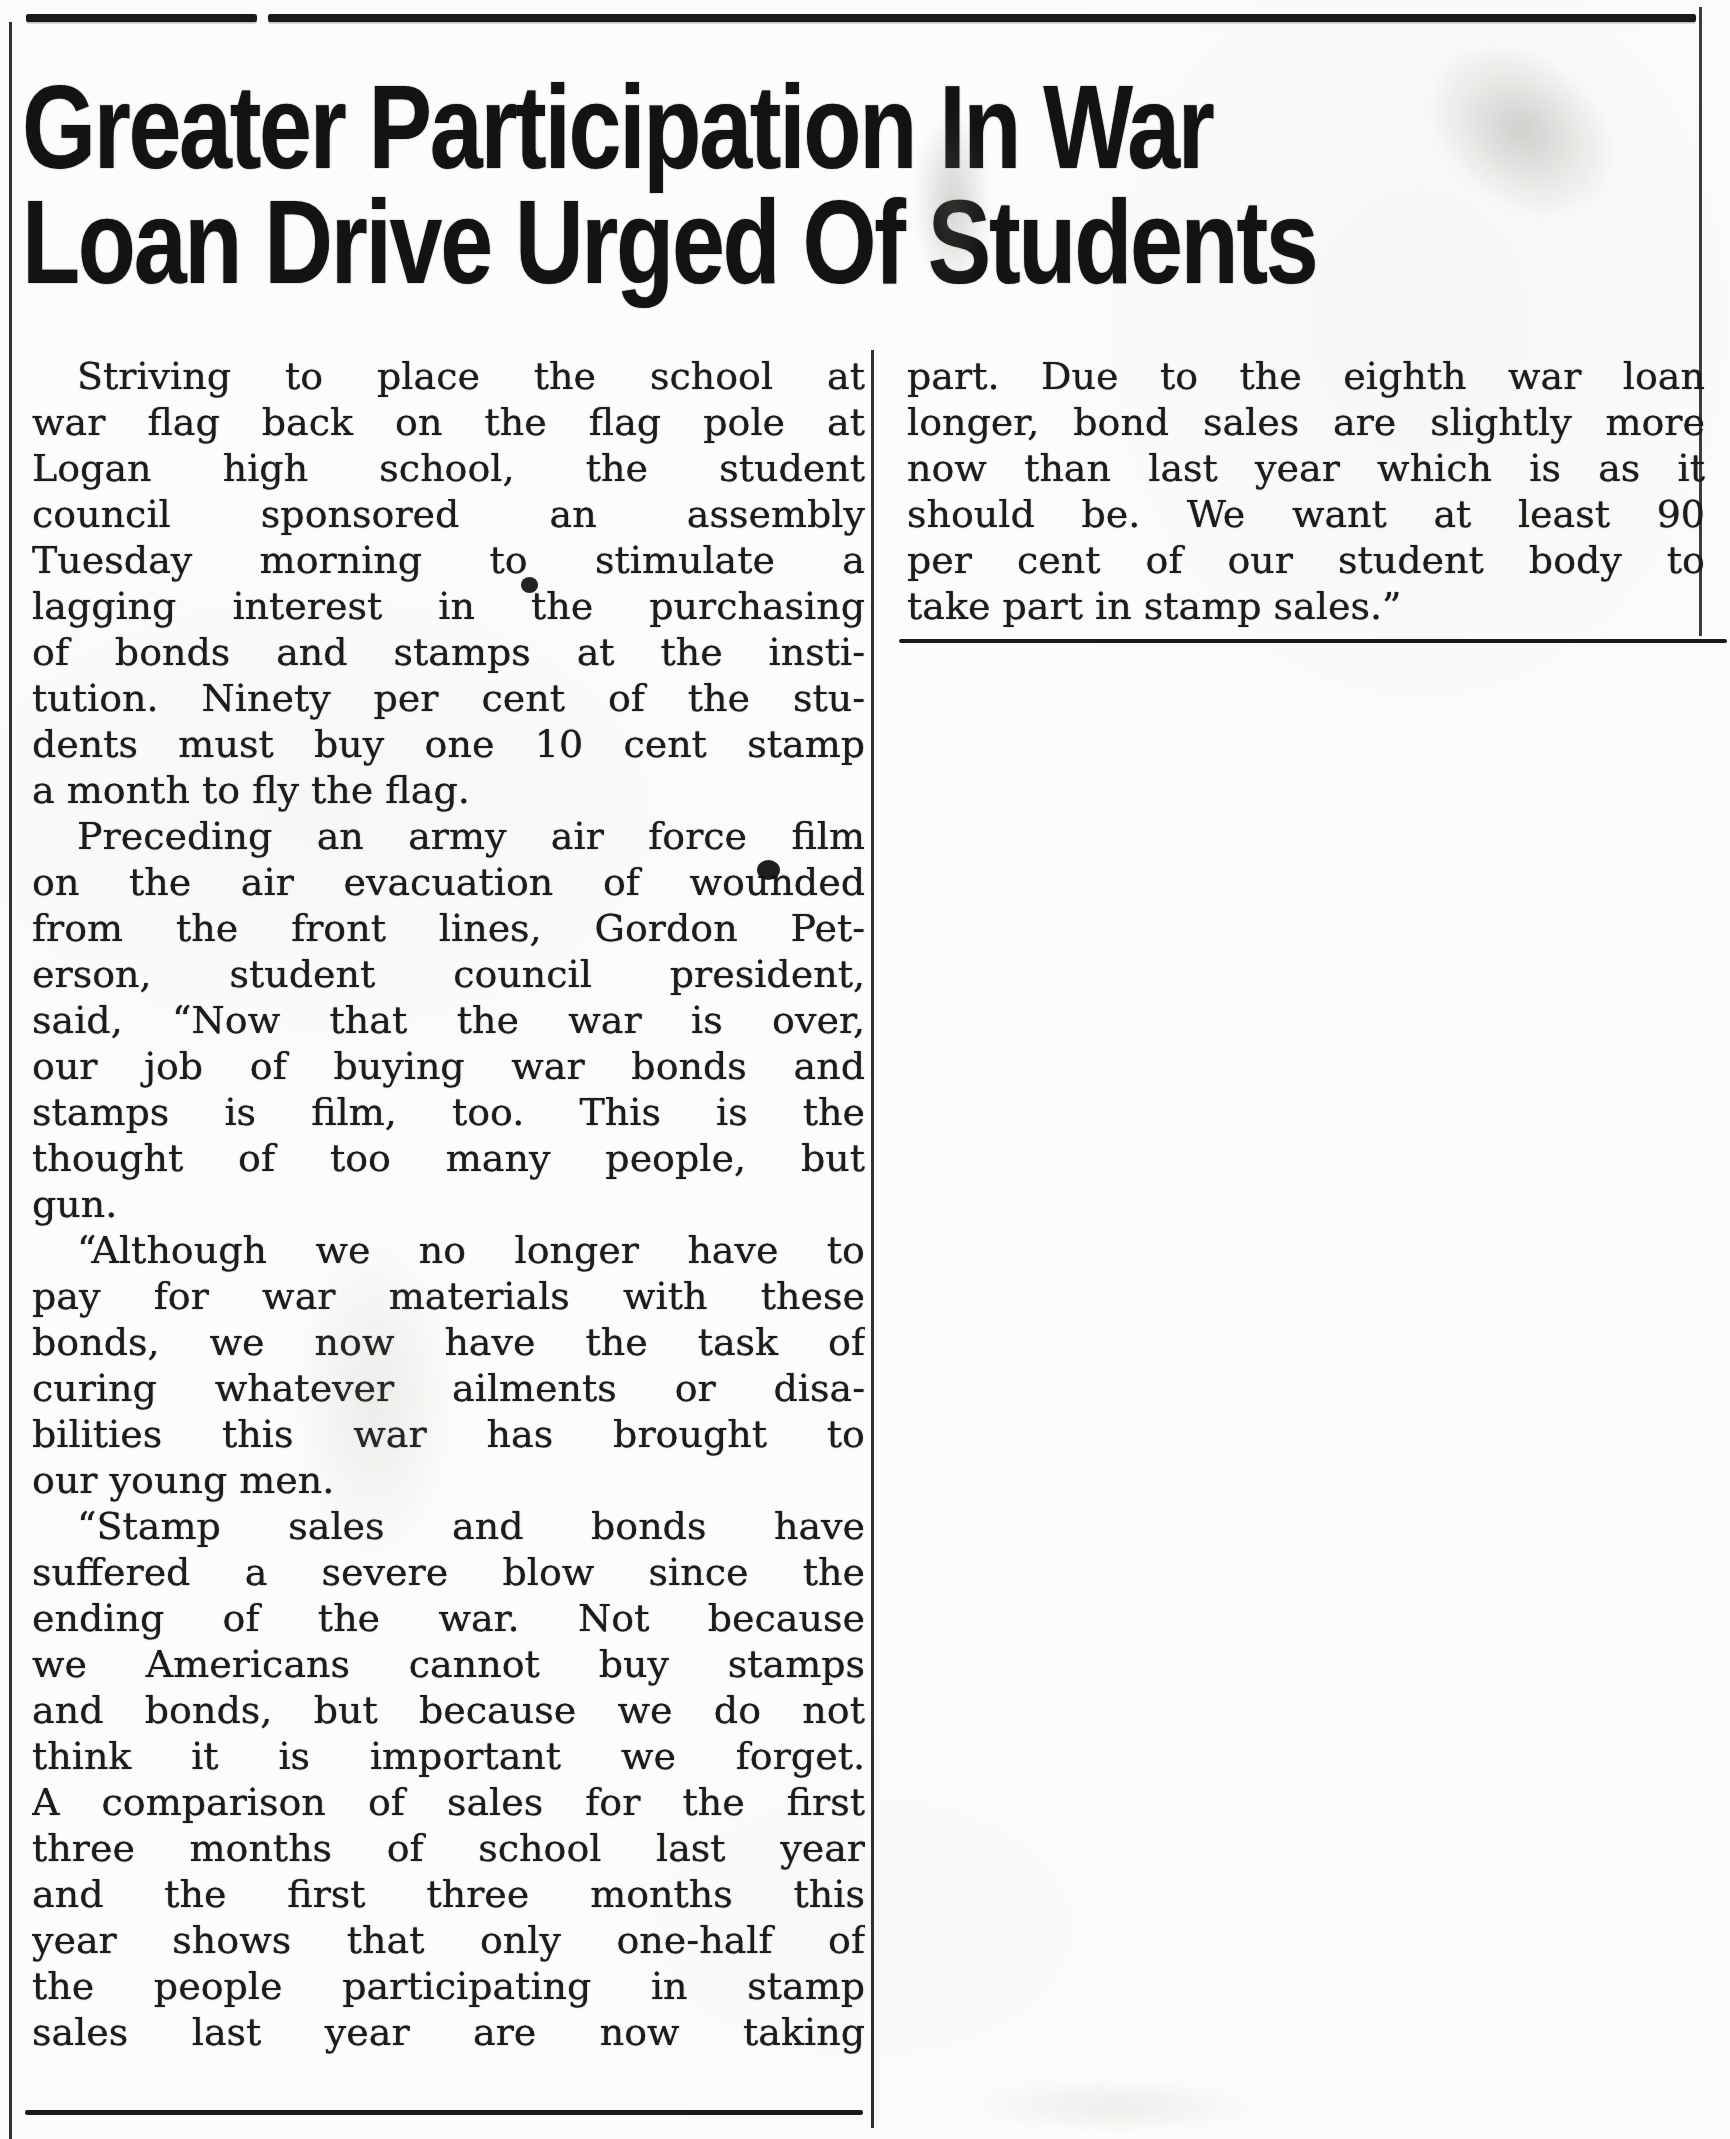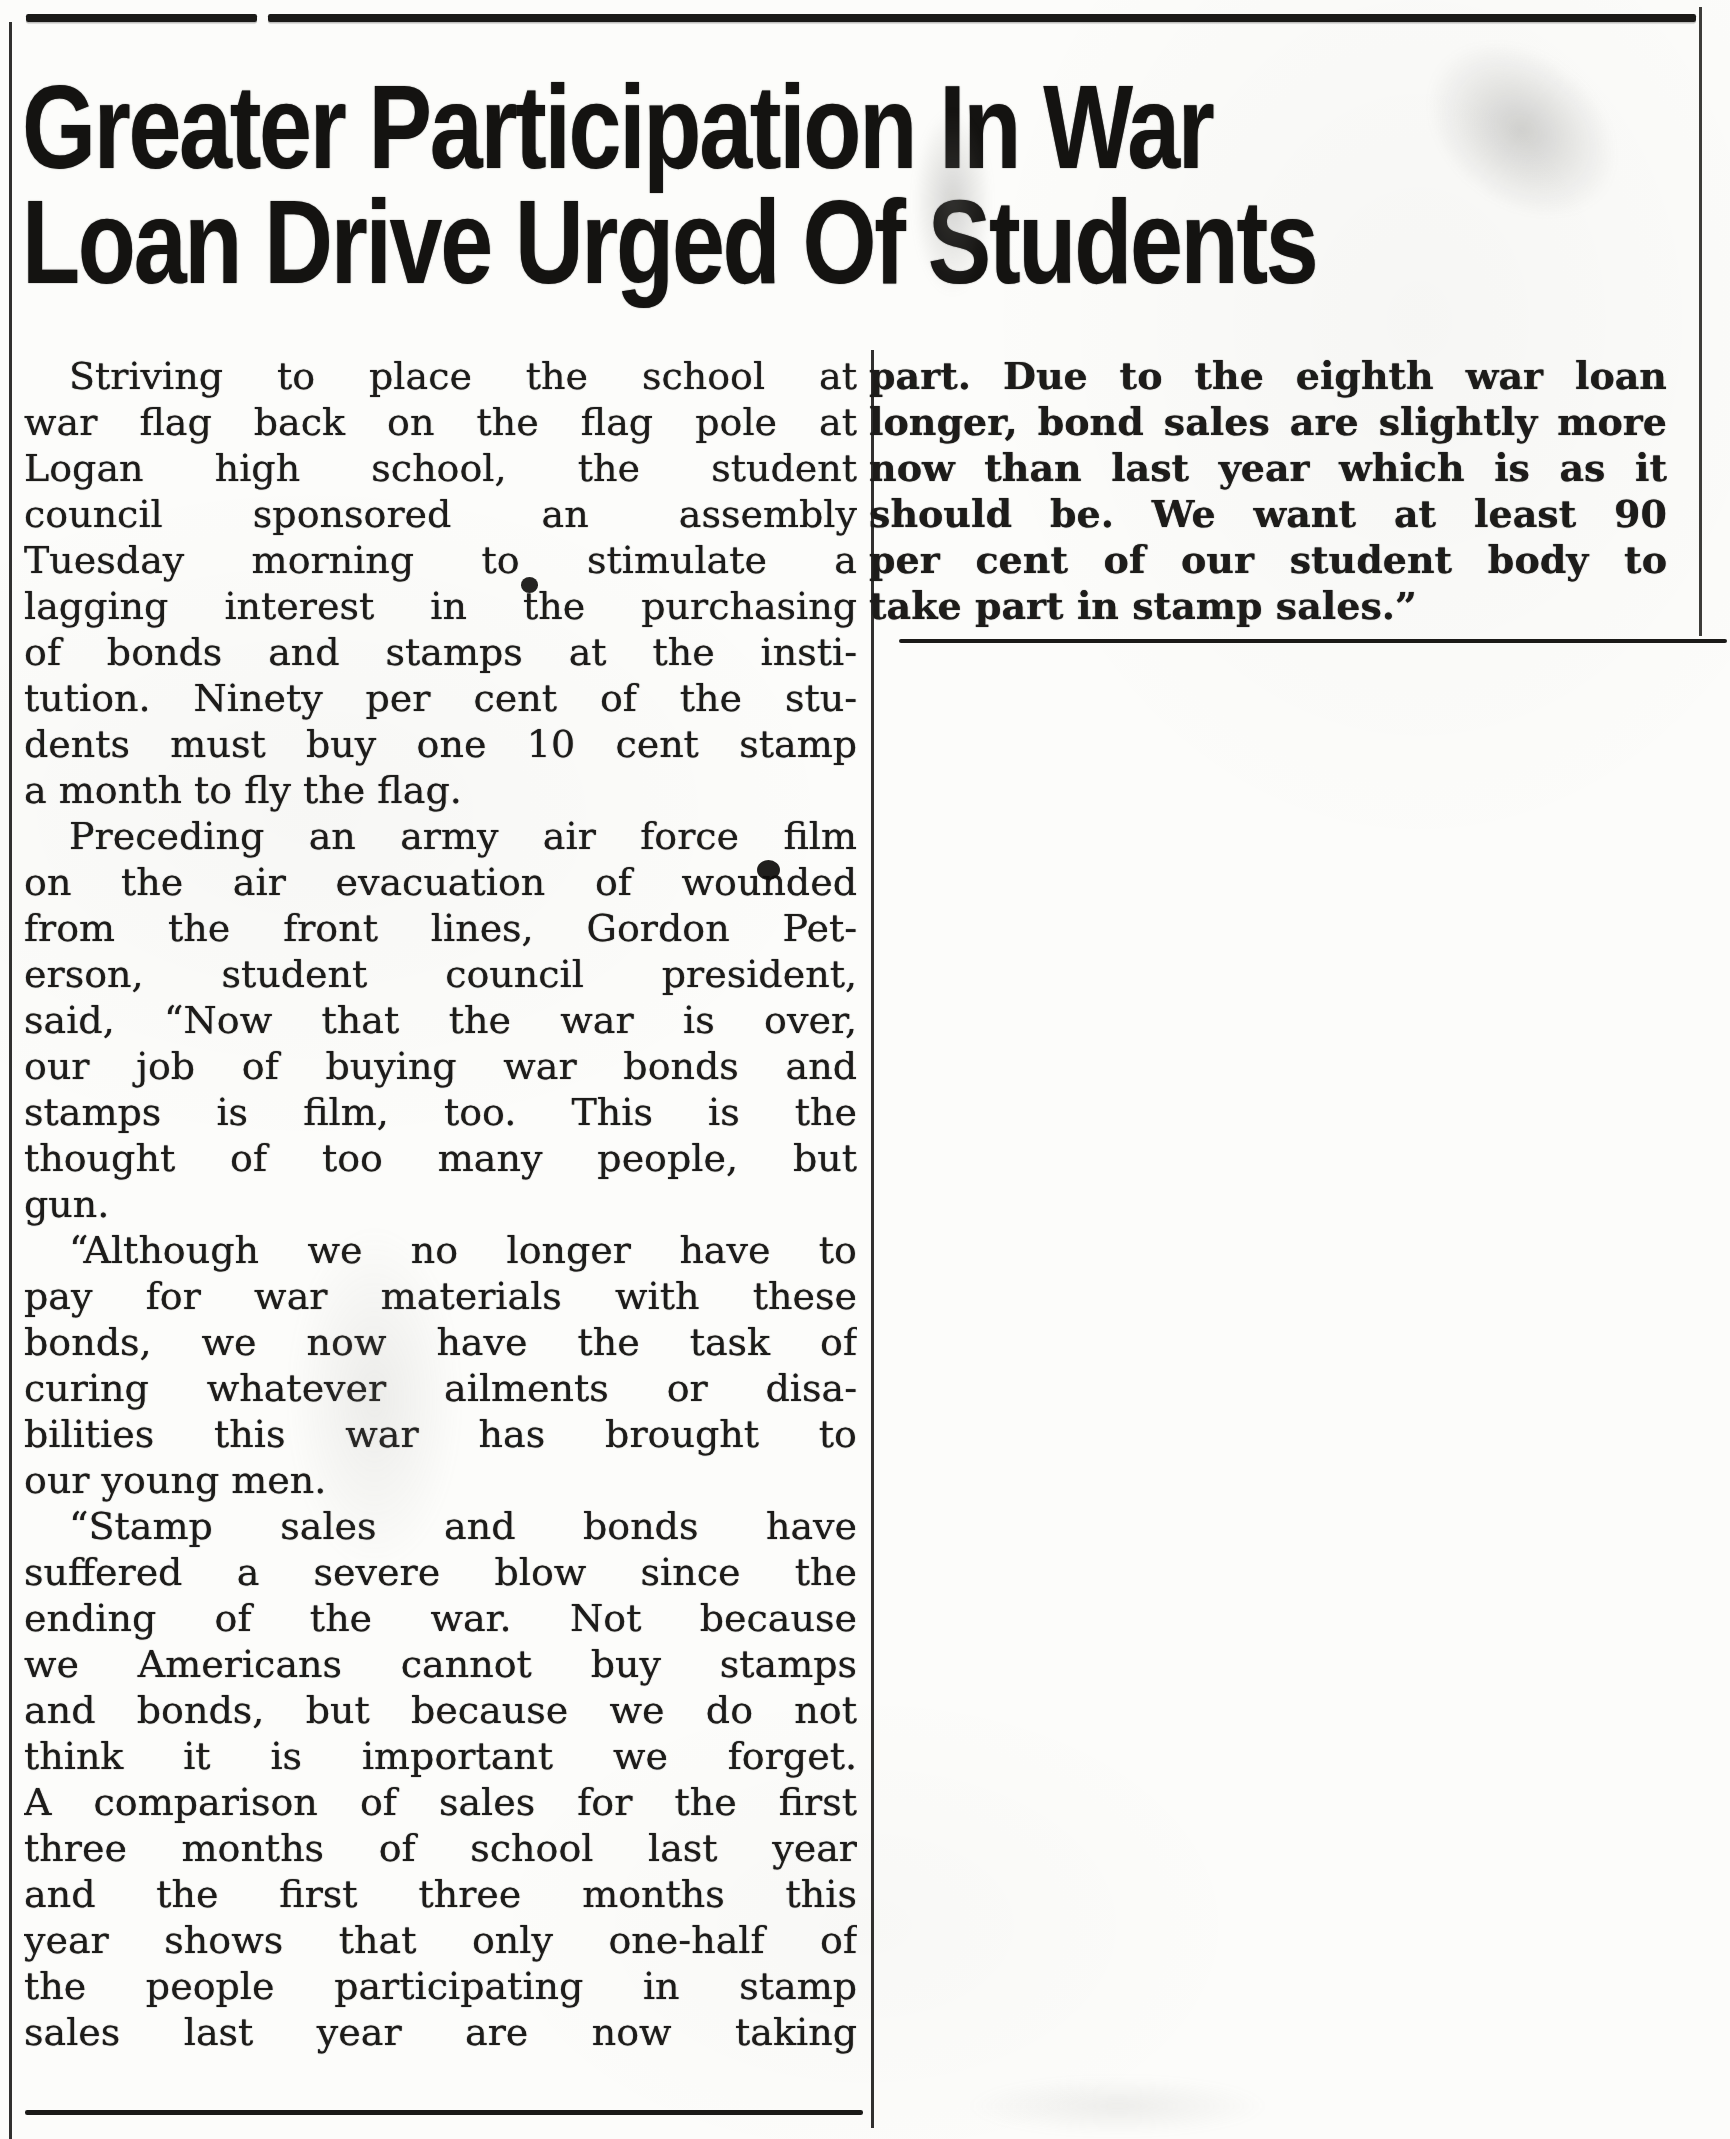--- a/index.html
+++ b/index.html
@@ -42,23 +42,23 @@
     color: #141311;
     text-shadow: 0 0 1.4px rgba(10,10,10,.65);
     white-space: nowrap;
   }
   .headline .hl-line {
     transform: scaleX(0.80);
     transform-origin: left center;
   }
 
   
-  .col { position: absolute; top: 353px; }
+  .col { position: absolute; top: 353px; margin-left: 8px; }
   .col-left  { left: 24px;   width: 833px; }
-  .col-right { left: 869px; width: 798px; font-weight: bold; }
+  .col-right { left: 899px; width: 798px; }
   .line {
     font-size: 38px;
     line-height: 46px;
     height: 46px;
     text-align: justify;
     text-align-last: justify;
     text-justify: inter-word;
     white-space: normal;
     overflow: hidden;
     text-shadow: 0 0 1.1px rgba(15,14,12,.8);

